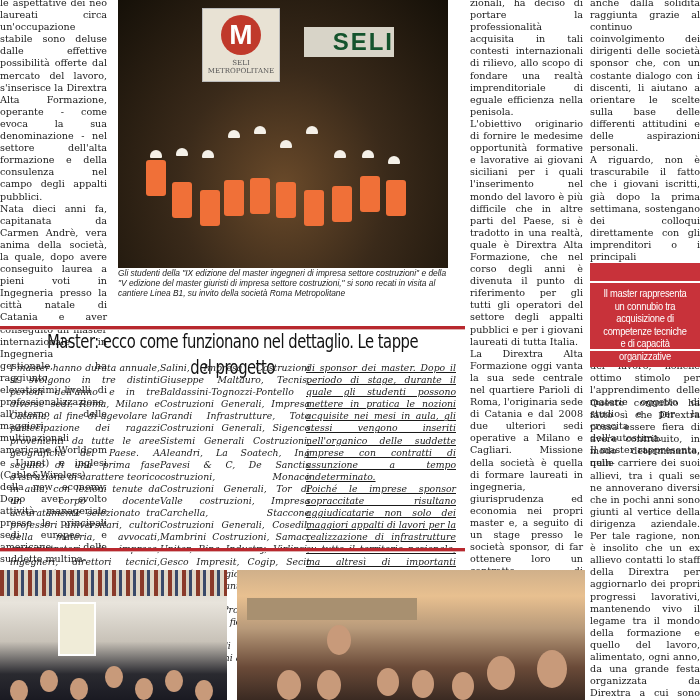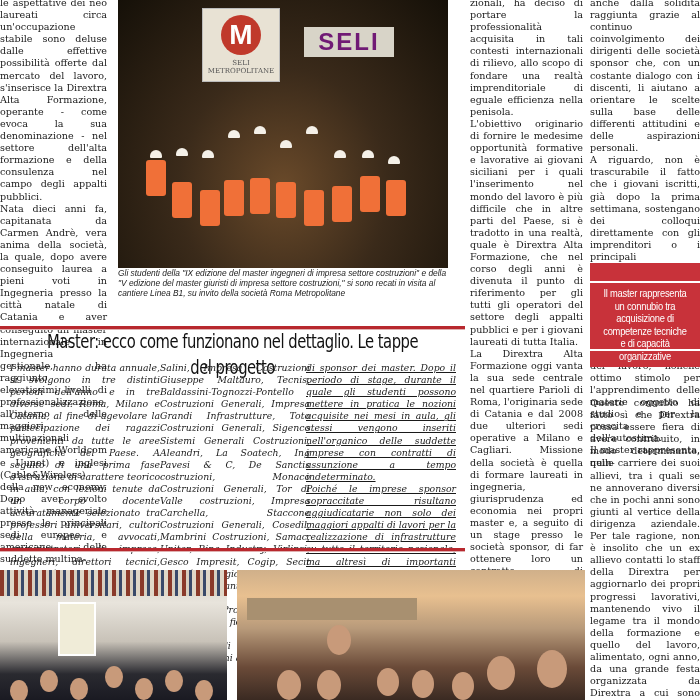--- a/index.html
+++ b/index.html
@@ -10,21 +10,21 @@
   #c3{left:470px;top:-3px;width:113px;}
   #c4{left:590px;top:-3px;width:110px;}
   #c4b{left:590px;top:397px;width:110px;}
   #photo-top{position:absolute;left:118px;top:0;width:330px;height:268px;overflow:hidden;
     background:radial-gradient(ellipse at 50% 70%,#6a4a2a 0%,#3a2a1a 45%,#151008 100%);}
   .sign-m{position:absolute;left:84px;top:8px;width:76px;height:72px;background:#e8e2d4;border:1px solid #bbb;}
   .sign-m .m{position:absolute;left:18px;top:6px;width:40px;height:40px;border-radius:50%;background:#c0392b;color:#fff;
     font:bold 28px "Liberation Sans",sans-serif;text-align:center;line-height:40px;}
   .sign-m .t{position:absolute;left:0;right:0;top:50px;font:7px "DejaVu Serif",serif;text-align:center;line-height:8px;color:#555;}
   .sign-seli{position:absolute;left:186px;top:27px;width:90px;height:30px;background:#d8d4c8;
-    font:bold 24px "Liberation Sans",sans-serif;color:#701a75;text-align:center;line-height:30px;letter-spacing:2px;}
+    font:bold 24px "Liberation Sans",sans-serif;color:#14532d;text-align:right;line-height:30px;letter-spacing:2px;}
   .crowd{position:absolute;left:20px;top:120px;width:290px;height:148px;}
   .vest{position:absolute;width:20px;height:36px;background:#f07038;border-radius:3px;}
   .helmet{position:absolute;width:12px;height:8px;background:#f4f0e8;border-radius:6px 6px 1px 1px;}
   #caption{position:absolute;left:118px;top:268px;width:335px;font:italic 8.4px "Liberation Sans",sans-serif;line-height:10.2px;color:#222;}
   .rule{position:absolute;left:0;width:465px;height:3px;background:#b8282e;border-bottom:1px solid #e0b0b0;}
   #rule1{top:326px;}
   #rule2{top:548px;}
   #headline{position:absolute;left:0;top:326px;width:465px;text-align:center;font:20px "DejaVu Sans Condensed","DejaVu Sans",sans-serif;
     font-stretch:condensed;letter-spacing:-0.6px;line-height:26px;padding-top:2px;color:#111;transform:scaleX(0.82);transform-origin:center;}
   .ic{position:absolute;top:362px;width:150px;font-style:italic;font-size:9.3px;line-height:12.1px;text-align:justify;}

